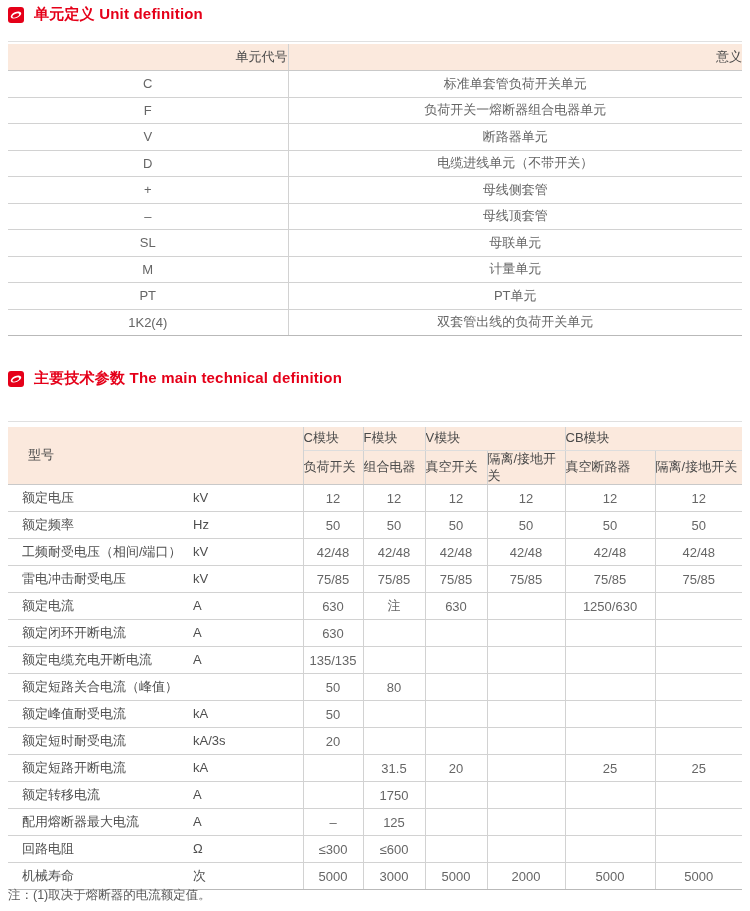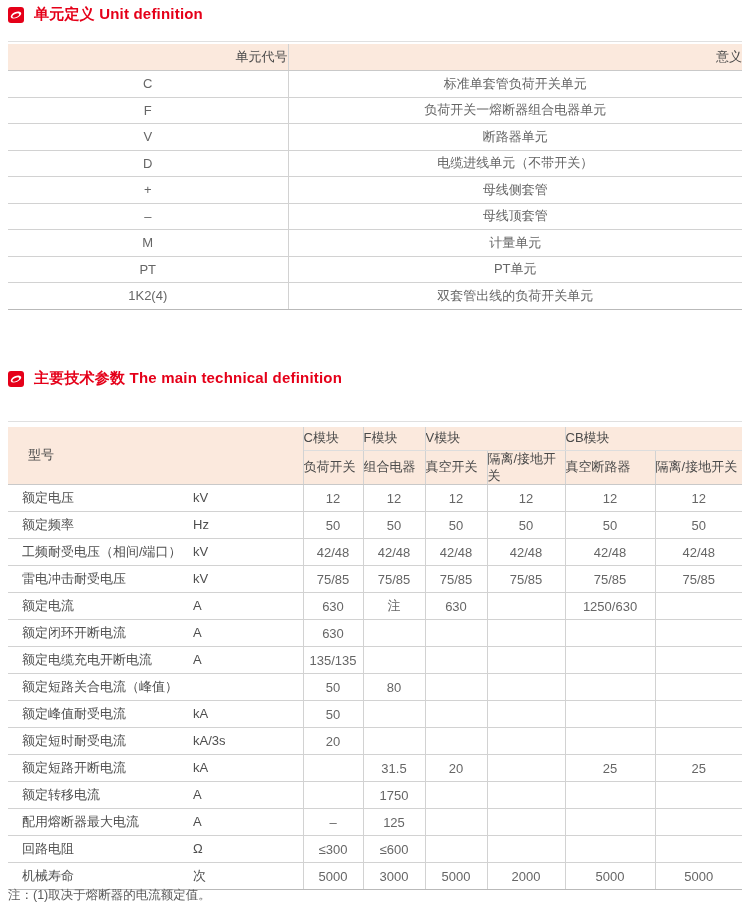--- a/index.html
+++ b/index.html
@@ -101,20 +101,24 @@
           <td>D</td>
           <td>电缆进线单元（不带开关）</td>
         </tr>
         <tr>
           <td>+</td>
           <td>母线侧套管</td>
         </tr>
         <tr>
           <td>–</td>
           <td>母线顶套管</td>
+        </tr>
+        <tr>
+          <td>SL</td>
+          <td>母联单元</td>
         </tr>
         <tr>
           <td>M</td>
           <td>计量单元</td>
         </tr>
         <tr>
           <td>PT</td>
           <td>PT单元</td>
         </tr>
         <tr>

